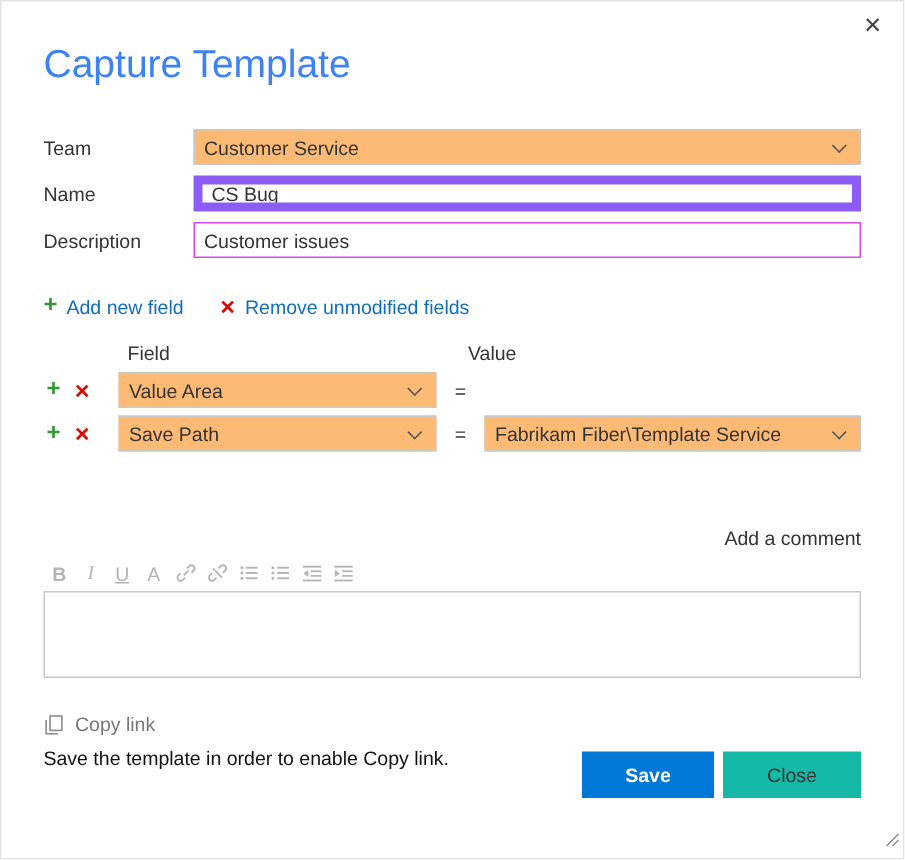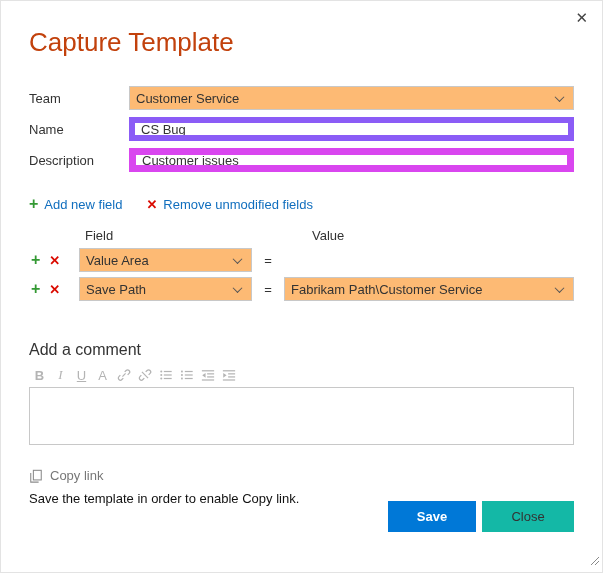--- a/index.html
+++ b/index.html
@@ -6,29 +6,29 @@
   body { font-family:"Liberation Sans", sans-serif; color:#333; background:#fff; }
   .dialog {
     position:relative; width:603px; height:573px; box-sizing:border-box;
     background:#fff; border:1px solid #e3e3e3; overflow:hidden;
   }
   .content { padding:0 28px; }
   .close-x {
     position:absolute; top:9px; right:14px; font-size:15px; color:#444;
     cursor:pointer; line-height:1;
   }
-  .title { font-size:26px; font-weight:300; color:#c2410c; margin:26px 0 28px 0; }
+  .title { font-size:26px; font-weight:300; color:#3b82f6; margin:26px 0 28px 0; }
 
   .form-row { display:flex; align-items:center; margin-bottom:7px; }
   .form-label { width:100px; flex:none; font-size:13px; color:#333; }
   .textbox {
     flex:1; height:24px; box-sizing:border-box; border:6px solid #8b5cf6;
     font-size:13px; padding:0 6px; font-family:inherit; color:#333; outline:none;
   }
-  .textbox.focused { border:7px solid #d946ef; }
+  .textbox.focused { border:1px solid #d946ef; }
 
   .combo {
     flex:1; height:24px; box-sizing:border-box; border:1px solid #c8c8c8;
     display:flex; align-items:center; font-size:13px; padding-left:6px;
     background:#fdba74; cursor:pointer; white-space:nowrap; overflow:hidden;
   }
   .combo .chev {
     margin-left:auto; margin-right:10px; width:6px; height:6px; flex:none;
     border-right:1px solid #555; border-bottom:1px solid #555;
     transform:rotate(45deg) translate(-1px,-1px);
@@ -38,25 +38,25 @@
   .link { color:#106ebe; cursor:pointer; display:flex; align-items:center; gap:6px; }
   .plus { color:#339933; font-weight:bold; font-size:16px; line-height:1; }
   .cross { color:#da0a00; font-weight:bold; font-size:13px; line-height:1; }
 
   .grid-headers { display:flex; font-size:13px; margin-top:16px; margin-bottom:5px; color:#333; }
   .gh-field { margin-left:56px; width:195px; }
   .gh-value { margin-left:32px; }
 
   .field-row { display:flex; align-items:center; margin-bottom:5px; }
   .row-icons { width:50px; flex:none; display:flex; align-items:center; gap:9px; padding-left:2px; box-sizing:border-box; }
-  .field-combo { flex:none; width:173px;text-align:right; }
+  .field-combo { flex:none; width:212px;text-align:right; }
   .eq { width:32px; flex:none; text-align:center; font-size:13px; color:#333; }
   .value-combo { flex:1; }
 
-  .comment-label { margin-top:40px; font-size:16px; }
+  .comment-label { margin-top:50px; font-size:13px;text-align:right; }
   .toolbar { display:flex; align-items:center; margin-top:7px; color:#b4b4b4; }
   .tb { width:21px; height:18px; display:flex; align-items:center; justify-content:center; font-size:13px; flex:none; }
   .tb-b { font-weight:bold; }
   .tb-i { font-style:italic; font-family:"Liberation Serif", serif; }
   .tb-u { text-decoration:underline; }
   .comment-box { margin-top:3px; height:58px; border:1px solid #c8c8c8; box-sizing:border-box; background:#fff; }
 
   .copy-link { display:flex; align-items:center; gap:7px; margin-top:23px; font-size:13px; color:#777; cursor:default; }
   .save-hint { margin-top:8px; font-size:13px; color:#111; }
 
@@ -126,21 +126,21 @@
       <span class="row-icons">
         <span class="plus">+</span>
         <span class="cross">✕</span>
       </span>
       <div class="combo field-combo">
         <span>Save Path</span>
         <span class="chev"></span>
       </div>
       <span class="eq">=</span>
       <div class="combo value-combo">
-        <span>Fabrikam Path\Customer Service</span>
+        <span>Fabrikam Fiber\Template Service</span>
         <span class="chev"></span>
       </div>
     </div>
 
     <div class="comment-label">Add a comment</div>
     <div class="toolbar">
       <span class="tb tb-b">B</span>
       <span class="tb tb-i">I</span>
       <span class="tb tb-u">U</span>
       <span class="tb">A</span>

